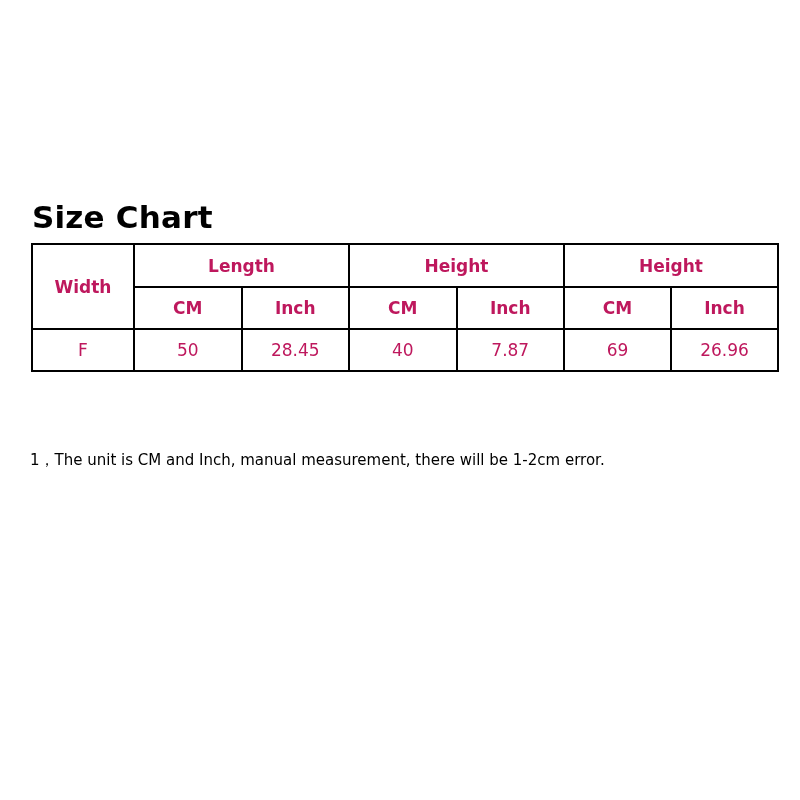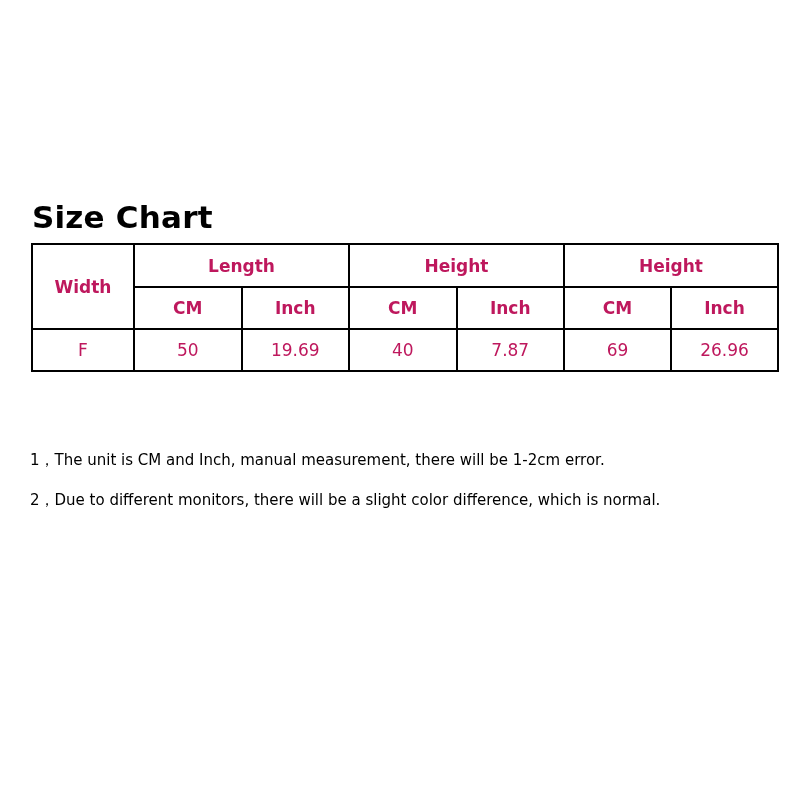--- a/index.html
+++ b/index.html
@@ -101,28 +101,27 @@
           <th class="sub-head" style="width:106px;">CM</th>
           <th class="sub-head" style="width:107px;">Inch</th>
           <th class="sub-head" style="width:106px;">CM</th>
           <th class="sub-head" style="width:107px;">Inch</th>
           <th class="sub-head" style="width:106px;">CM</th>
           <th class="sub-head" style="width:106px;">Inch</th>
         </tr>
         <tr>
           <td class="data-cell">F</td>
           <td class="data-cell">50</td>
-          <td class="data-cell">19.69</td>
+          <td class="data-cell">28.45</td>
           <td class="data-cell">40</td>
           <td class="data-cell">7.87</td>
           <td class="data-cell">69</td>
           <td class="data-cell">26.96</td>
         </tr>
       </tbody>
     </table>
   </div>
 
   <div class="notes">
     <div class="note-line">1，The unit is CM and Inch, manual measurement, there will be 1-2cm error.</div>
-    <div class="note-line">2，Due to different monitors, there will be a slight color difference, which is normal.</div>
   </div>
 
 </div>
 
 </body></html>

